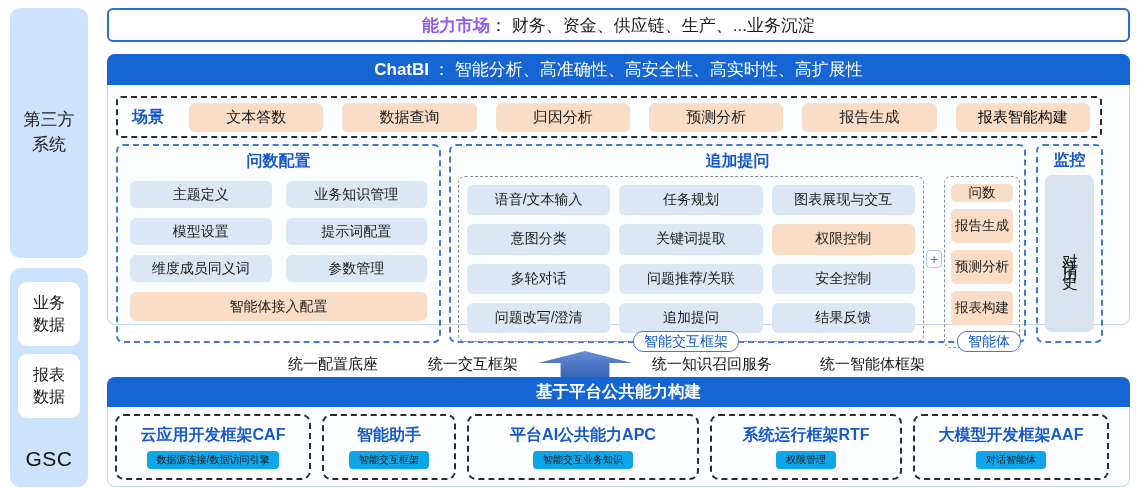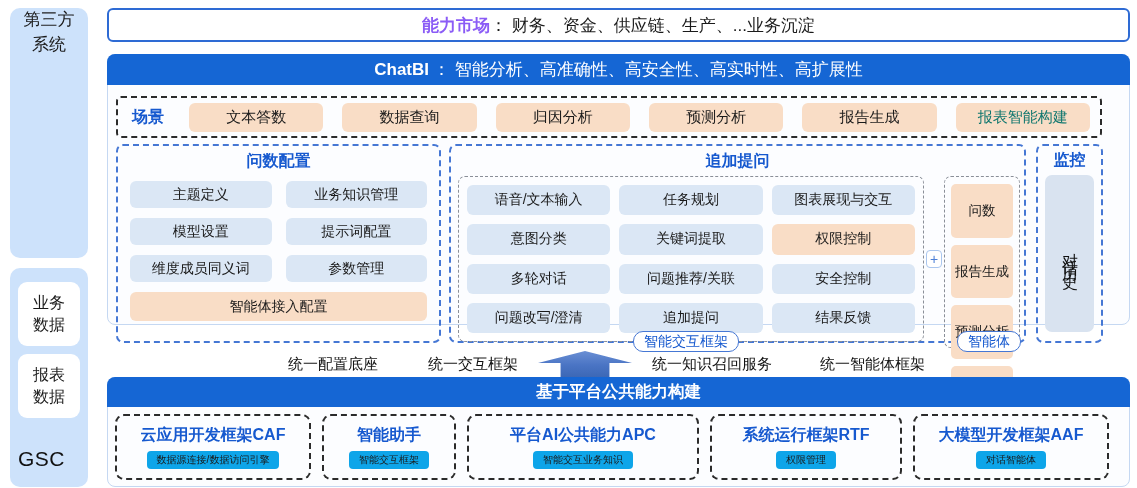--- a/index.html
+++ b/index.html
@@ -2,21 +2,21 @@
 <html><head>
 <meta charset="utf-8">
 <style>
   * { margin:0; padding:0; box-sizing:border-box; }
   html,body { width:1137px; height:488px; background:#ffffff;
     font-family:"Liberation Sans","DejaVu Sans",sans-serif; color:#1a1a1a; }
   .stage { position:relative; width:1137px; height:488px; background:#fff; overflow:hidden; }
 
   
   .side-box { position:absolute; left:10px; width:78px; background:#cde2fb;
-    border-radius:10px; display:flex; justify-content:center; }
+    border-radius:10px; display:flex; align-items:center; justify-content:center; }
   .side-third { top:8px; height:250px; font-size:17px; line-height:1.45; text-align:center;
     padding:0 12px; }
   .side-data { top:268px; height:219px; flex-direction:column; justify-content:flex-start;
     padding:14px 8px 16px; }
   .white-chip { width:62px; height:64px; background:#fff; border-radius:9px;
     display:flex; align-items:center; justify-content:center; text-align:center;
     font-size:16px; line-height:1.35; padding:0 8px; margin-bottom:8px; }
   .gsc { margin-top:auto; font-size:21px; letter-spacing:.5px; color:#111; }
 
   
@@ -34,21 +34,21 @@
     border-radius:8px 8px 0 0; }
   .blue-bar b { font-weight:bold; margin-right:4px; }
 
   .scene-box { position:absolute; left:8px; top:41px; width:986px; height:42px;
     border:2px dashed #2b2b2b; border-radius:5px; display:flex; align-items:center;
     padding:0 10px; gap:19px; }
   .scene-label { color:#1659cf; font-weight:bold; font-size:16px; margin:0 6px 0 4px; }
   .chip { display:flex; align-items:center; justify-content:center; border-radius:6px;
     font-size:15px; }
   .scene-box .chip { flex:1; height:29px; background:#f9ddc6; }
-  .chip.purple { color:#0f766e; }
+  .chip.purple { color:#000000; }
 
   .dashed-blue { border:2px dashed #4577d4; border-radius:7px; }
   .dashed-gray { border:1.5px dashed #8a8f98; border-radius:7px; }
   .panel-title { color:#1659cf; font-weight:bold; font-size:16px; text-align:center; }
 
   .config-box { position:absolute; left:8px; top:89px; width:325px; height:199px;
     padding-top:5px; }
   .config-grid { display:grid; grid-template-columns:1fr 1fr; gap:10px 14px;
     padding:9px 12px 0; }
   .item { background:#dbe7f5; border-radius:6px; height:27px; display:flex;
@@ -62,21 +62,21 @@
     padding:0 4px 0 7px; }
   .engine-grid { flex:1; display:grid; grid-template-columns:1fr 1fr 1fr;
     gap:9px 9px; padding:8px; }
   .engine-grid .item { height:auto; min-height:28px; }
   .plus-col { width:20px; display:flex; align-items:center; justify-content:center; }
   .plus-pill { font-size:14px; color:#4c7fd6; border:1px solid #aac6ee; background:#fff;
     border-radius:4px; padding:0 3px; line-height:16px; }
   .agent-col { width:76px; display:flex; flex-direction:column; gap:7px; padding:7px 6px;
     height:172px; }
   .agent-col .chip { background:#f9ddc6; border-radius:5px; font-size:13.5px;
-    line-height:1.3; text-align:center; padding:18px 2px; flex:0 0 auto; }
+    line-height:1.3; text-align:center; padding:0 2px; flex:0 0 auto; }
   .agent-col .chip.tall { min-height:34px; }
   .border-pill { position:absolute; bottom:-11px; background:#fff;
     border:1.5px solid #4577d4; border-radius:10px; color:#1659cf; font-size:14px;
     height:21px; line-height:18px; text-align:center; z-index:3; padding:0 10px; }
   .pill-frame { left:182px; }
   .pill-agent { left:506px; }
 
   .monitor-box { position:absolute; left:928px; top:89px; width:67px; height:199px;
     display:flex; flex-direction:column; padding:4px 7px 9px; }
   .history-rect { flex:1; margin-top:4px; background:#d9e3f0; border-radius:7px;

